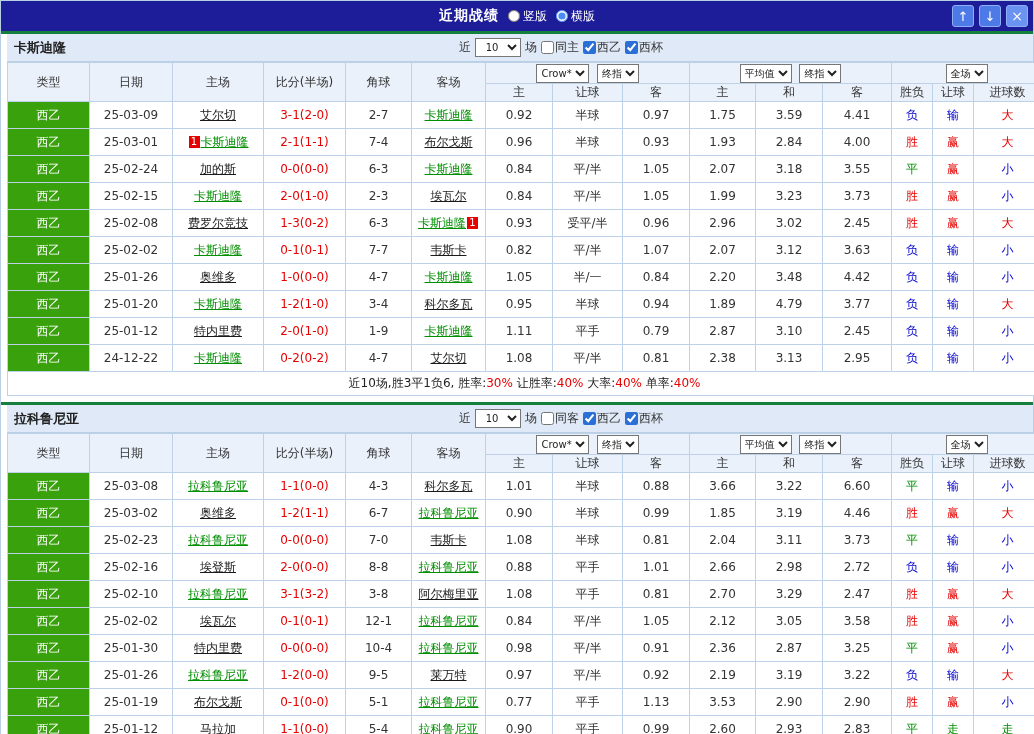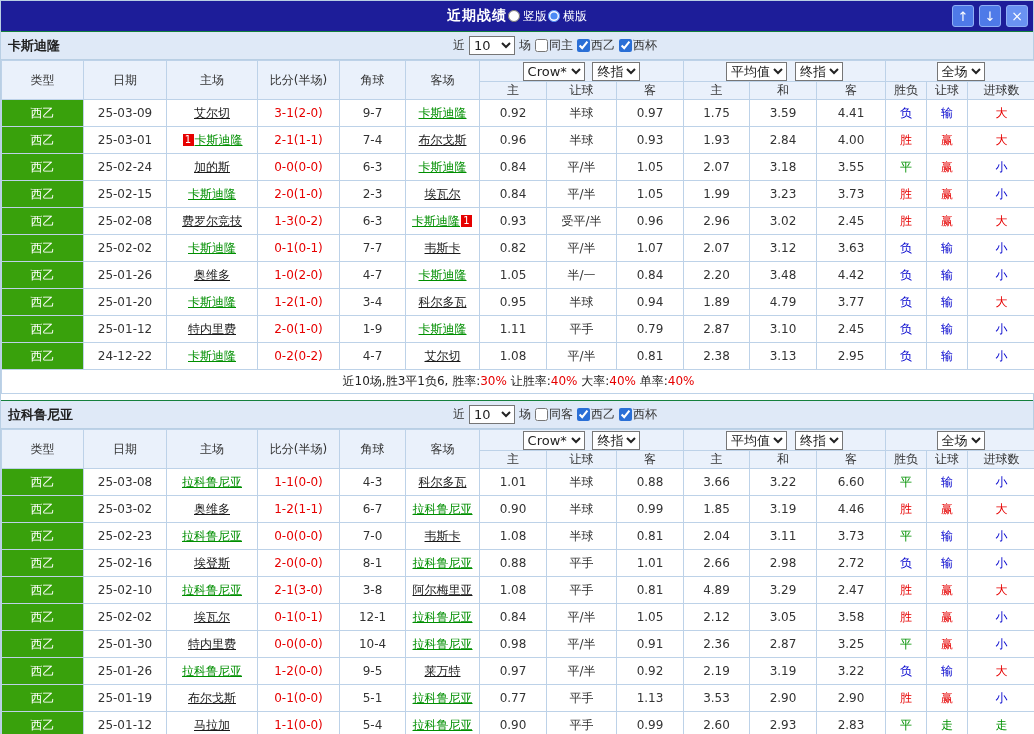--- a/index.html
+++ b/index.html
@@ -1,34 +1,34 @@
 <!DOCTYPE html>
 <html><head>
 <meta charset="utf-8">
 <style>
   html,body{margin:0;padding:0;}
   body{width:1034px;font-family:"DejaVu Sans","Liberation Sans",sans-serif;font-size:12px;color:#333;background:#fff;}
   .window{width:1034px;border:1px solid #b9cfe4;box-sizing:border-box;}
   .titlebar{height:30px;background:#1d1d99;position:relative;display:flex;align-items:center;justify-content:center;color:#fff;}
-  .titlebar-center{display:flex;align-items:center;gap:1px;}
+  .titlebar-center{display:flex;align-items:center;gap:9px;}
   .title{font-size:14px;font-weight:bold;letter-spacing:1px;}
   .radio-option{display:flex;align-items:center;gap:3px;cursor:pointer;font-size:12px;color:#fff;}
   .radio-option input{width:12px;height:12px;accent-color:#4b8bf5;margin:0;}
   .tb-buttons{position:absolute;right:5px;top:4px;display:flex;gap:5px;}
   .tb-btn{width:22px;height:22px;border:1px solid #8fb0f5;border-radius:3px;background:#4e7ae8;color:#fff;font-size:13px;line-height:1;cursor:pointer;padding:0;font-family:inherit;}
   .tb-btn.close{background:#6a93f2;font-size:14px;}
-  .section{border-top:1px solid #15803d;}
+  .section{border-top:3px solid #15803d;padding-left:6px;}
   .section + .section{margin-top:6px;}
   .section-header{height:27px;background:#dfe9f7;display:flex;align-items:center;position:relative;padding-left:7px;border-bottom:1px solid #b9cfe4;}
   .team-name{font-weight:bold;font-size:13px;color:#222;}
   .filter-controls{position:absolute;left:452px;display:flex;align-items:center;gap:4px;color:#333;}
   .filter-controls .chk{display:flex;align-items:center;cursor:pointer;}
   .filter-controls input[type=checkbox]{width:13px;height:13px;accent-color:#2a6fd6;margin:0 1px 0 0;}
   .count-select{width:46px;}
-  select{height:19px;font-size:13px;font-family:inherit;border:1px solid #767676;background:#fff;color:#222;}
+  select{height:19px;font-size:10px;font-family:inherit;border:1px solid #767676;background:#fff;color:#222;text-align:center;}
   table{width:1034px;border-collapse:collapse;table-layout:fixed;}
   th,td{border:1px solid #bdd2e8;text-align:center;white-space:nowrap;overflow:hidden;font-weight:normal;padding:0;}
   thead th{background:#eaf1fb;color:#333;font-size:12px;}
   thead tr.dd-row th{height:20px;}
   thead tr.sub-row th{height:15px;}
   tbody td{height:26px;font-size:12px;background:#fff;color:#333;}
   .type-cell{background:#39a10c;color:#fff;}
   .team-link{color:#1a1a1a;text-decoration:underline;cursor:pointer;}
   .team-link.focus{color:#008f00;}
   .score{color:#e60000;}
@@ -133,21 +133,21 @@
           <th>让球</th>
           <th>进球数</th>
         </tr>
       </thead>
       <tbody>
           <tr>
             <td class="type-cell">西乙</td>
             <td>25-03-09</td>
             <td><a class="team-link">艾尔切</a></td>
             <td><span class="score">3-1(2-0)</span></td>
-            <td>9-7</td>
+            <td>2-7</td>
             <td><a class="team-link focus">卡斯迪隆</a></td>
             <td>0.92</td>
             <td>半球</td>
             <td>0.97</td>
             <td>1.75</td>
             <td>3.59</td>
             <td>4.41</td>
             <td class="c-b">负</td>
             <td class="c-b">输</td>
             <td class="c-r">大</td>
@@ -234,21 +234,21 @@
             <td>3.12</td>
             <td>3.63</td>
             <td class="c-b">负</td>
             <td class="c-b">输</td>
             <td class="c-b">小</td>
           </tr>
           <tr>
             <td class="type-cell">西乙</td>
             <td>25-01-26</td>
             <td><a class="team-link">奥维多</a></td>
-            <td><span class="score">1-0(2-0)</span></td>
+            <td><span class="score">1-0(0-0)</span></td>
             <td>4-7</td>
             <td><a class="team-link focus">卡斯迪隆</a></td>
             <td>1.05</td>
             <td>半/一</td>
             <td>0.84</td>
             <td>2.20</td>
             <td>3.48</td>
             <td>4.42</td>
             <td class="c-b">负</td>
             <td class="c-b">输</td>
@@ -435,43 +435,43 @@
             <td>3.73</td>
             <td class="c-g">平</td>
             <td class="c-b">输</td>
             <td class="c-b">小</td>
           </tr>
           <tr>
             <td class="type-cell">西乙</td>
             <td>25-02-16</td>
             <td><a class="team-link">埃登斯</a></td>
             <td><span class="score">2-0(0-0)</span></td>
-            <td>8-1</td>
+            <td>8-8</td>
             <td><a class="team-link focus">拉科鲁尼亚</a></td>
             <td>0.88</td>
             <td>平手</td>
             <td>1.01</td>
             <td>2.66</td>
             <td>2.98</td>
             <td>2.72</td>
             <td class="c-b">负</td>
             <td class="c-b">输</td>
             <td class="c-b">小</td>
           </tr>
           <tr>
             <td class="type-cell">西乙</td>
             <td>25-02-10</td>
             <td><a class="team-link focus">拉科鲁尼亚</a></td>
-            <td><span class="score">2-1(3-0)</span></td>
+            <td><span class="score">3-1(3-2)</span></td>
             <td>3-8</td>
             <td><a class="team-link">阿尔梅里亚</a></td>
             <td>1.08</td>
             <td>平手</td>
             <td>0.81</td>
-            <td>4.89</td>
+            <td>2.70</td>
             <td>3.29</td>
             <td>2.47</td>
             <td class="c-r">胜</td>
             <td class="c-r">赢</td>
             <td class="c-r">大</td>
           </tr>
           <tr>
             <td class="type-cell">西乙</td>
             <td>25-02-02</td>
             <td><a class="team-link">埃瓦尔</a></td>

